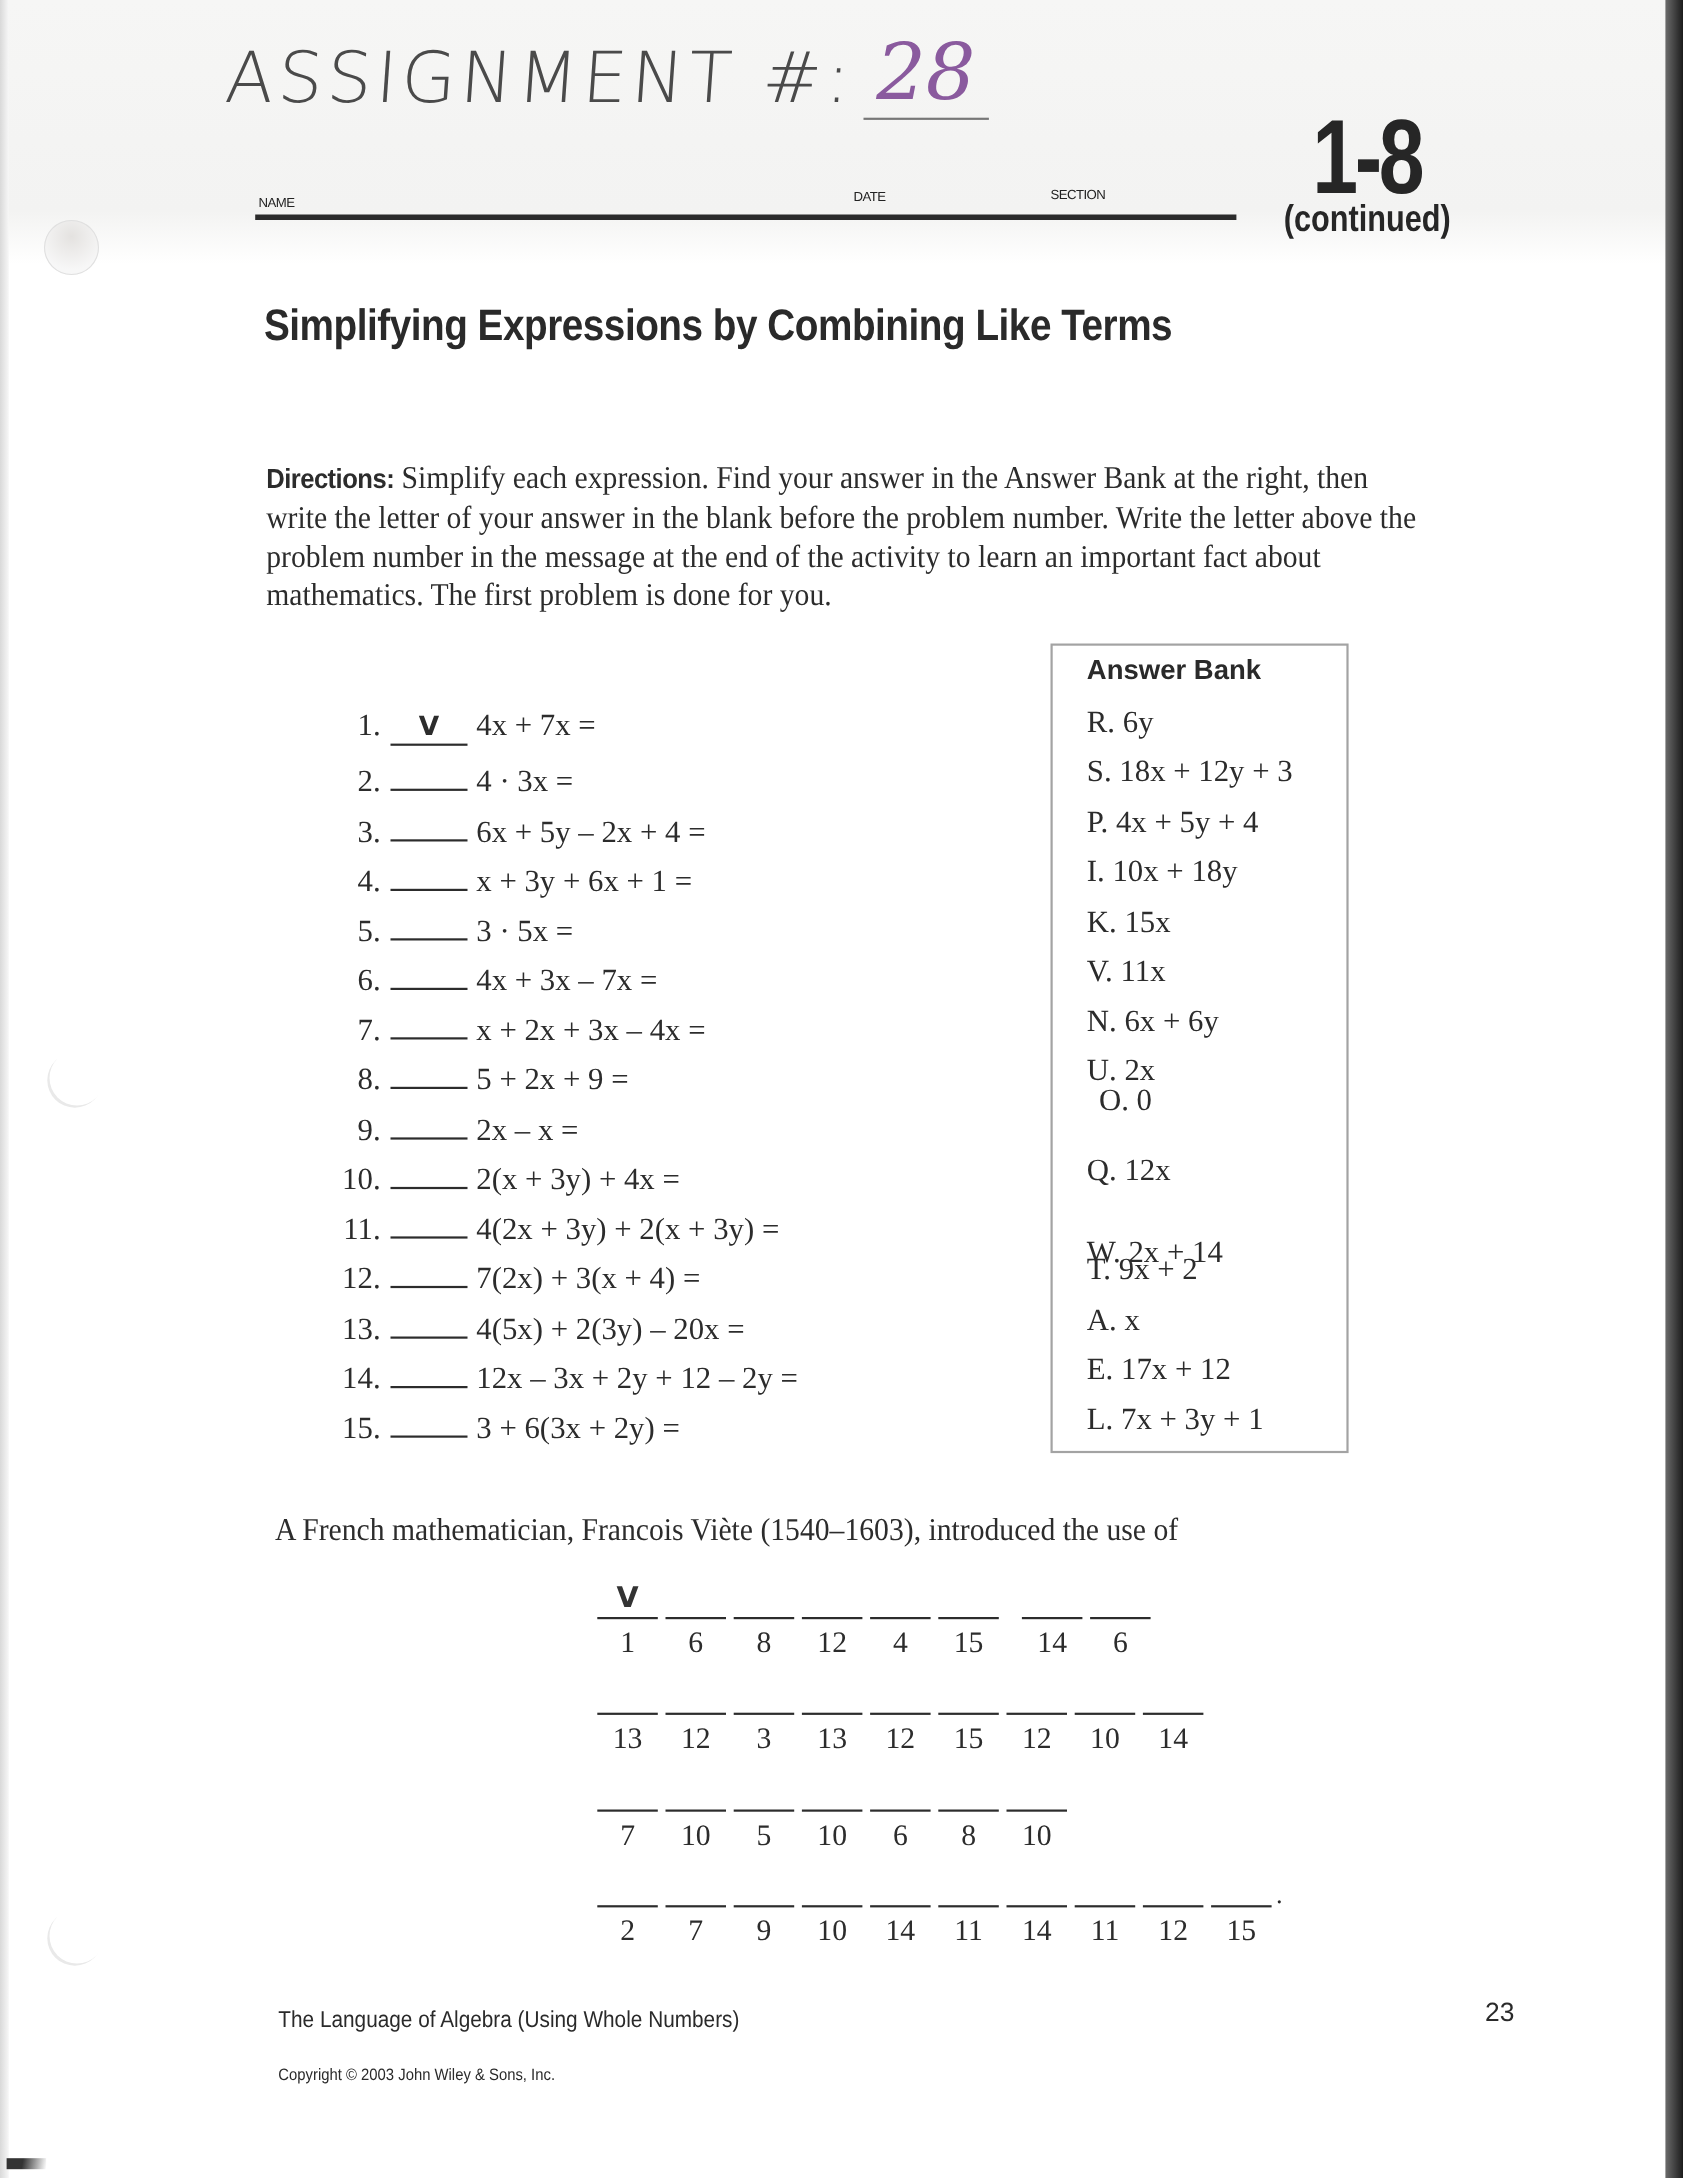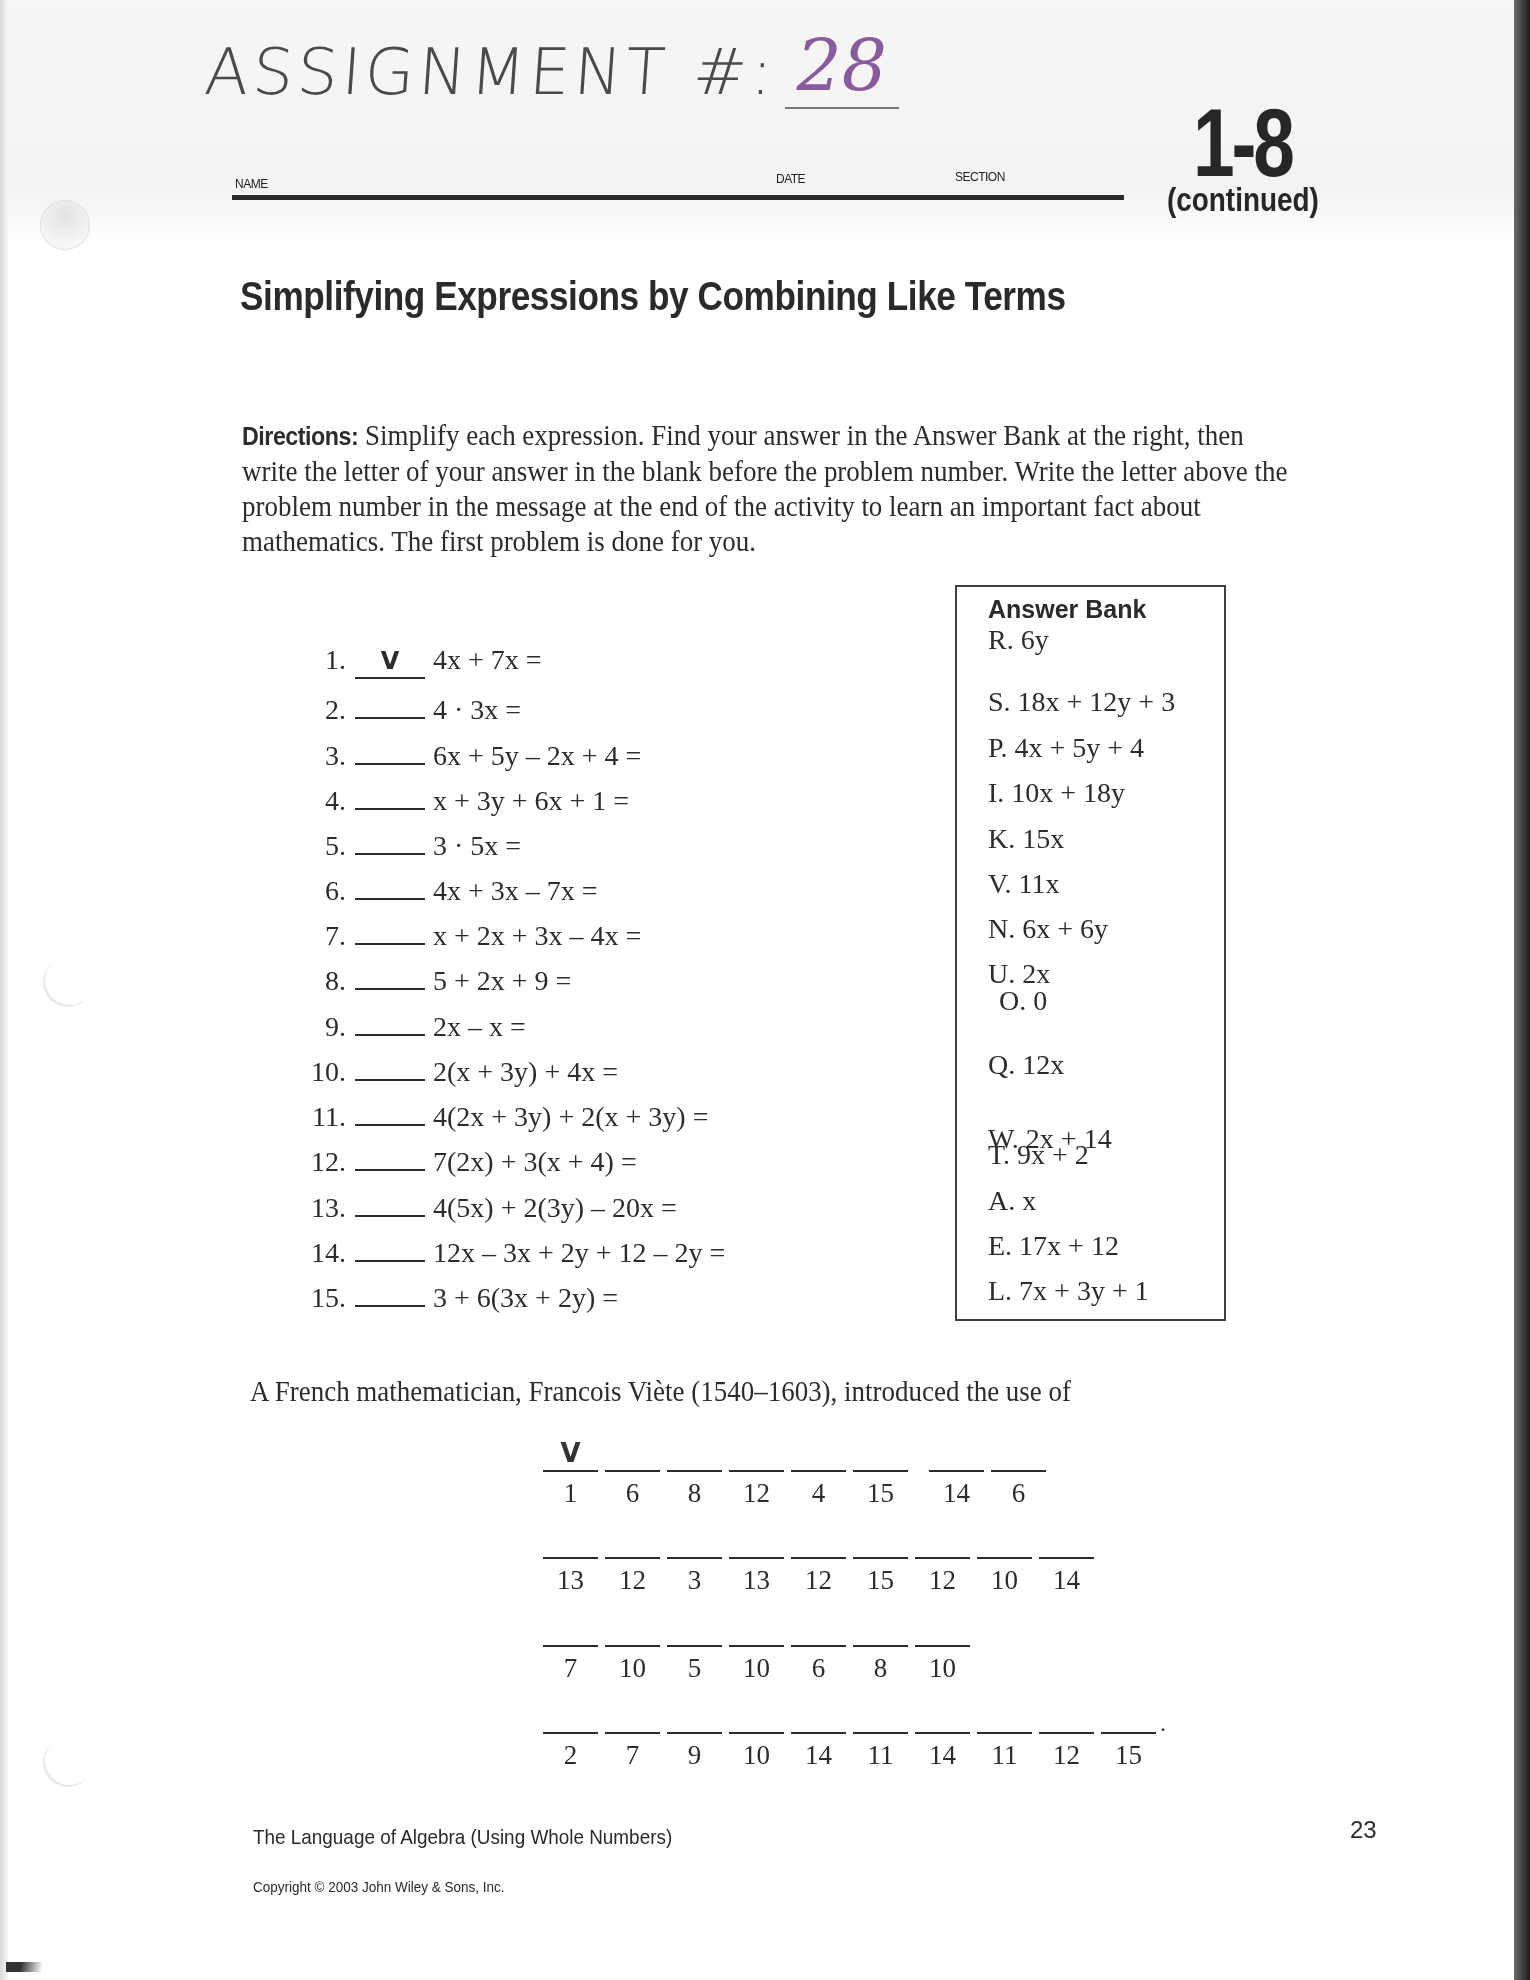--- a/index.html
+++ b/index.html
@@ -74,21 +74,21 @@
     font-size: 28px; color: #2c2c2c; white-space: nowrap;
   }
   .problem .num { width: 56px; text-align: right; }
   .problem .blank {
     width: 70px; margin: 0 8px 0 9px; border-bottom: 2px solid #2c2c2c;
     text-align: center; height: 28px; font-family: "DejaVu Sans", sans-serif;
     font-weight: bold; font-size: 24px; line-height: 24px;
   }
   .bank {
     position: absolute; left: 955px; top: 585px; width: 271px; height: 736px;
-    border: 2px solid #404040; box-sizing: border-box;
+    border: 2px solid #a3a3a3; box-sizing: border-box;
   }
   .bank .hdr {
     position: absolute; left: 31px; top: 8px;
     font-family: "Liberation Sans", sans-serif; font-weight: bold; font-size: 25px; color: #2a2a2a;
   }
   .bank .item { position: absolute; left: 31px; font-size: 28px; color: #2c2c2c; white-space: nowrap; }
   .sentence { font-size: 29px; color: #2c2c2c; white-space: nowrap; transform: scaleX(0.93); transform-origin: left top; }
   .msg-row { position: absolute; display: flex; }
   .cell { width: 55px; margin-right: 7px; text-align: center; position: relative; }
   .cell.gap { margin-left: 14px; }
@@ -207,21 +207,21 @@
   </div>
   <div class="problem" style="top:1277px;">
     <span class="num">15.</span>
     <span class="blank"></span>
     <span>3 + 6(3x + 2y) =</span>
   </div>
 </div>
 
 <div class="bank">
   <div class="hdr">Answer Bank</div>
-  <div class="item" style="top:37px;">R. 6y</div>
+  <div class="item" style="top:54px;">R. 6y</div>
   <div class="item" style="top:99px;">S. 18x + 12y + 3</div>
   <div class="item" style="top:145px;">P. 4x + 5y + 4</div>
   <div class="item" style="top:190px;">I. 10x + 18y</div>
   <div class="item" style="top:236px;">K. 15x</div>
   <div class="item" style="top:281px;">V. 11x</div>
   <div class="item" style="top:326px;">N. 6x + 6y</div>
   <div class="item" style="top:371px;">U. 2x</div>
   <div class="item" style="top:398px;margin-left:11px;">O. 0</div>
   <div class="item" style="top:462px;">Q. 12x</div>
   <div class="item" style="top:536px;">W. 2x + 14</div>

